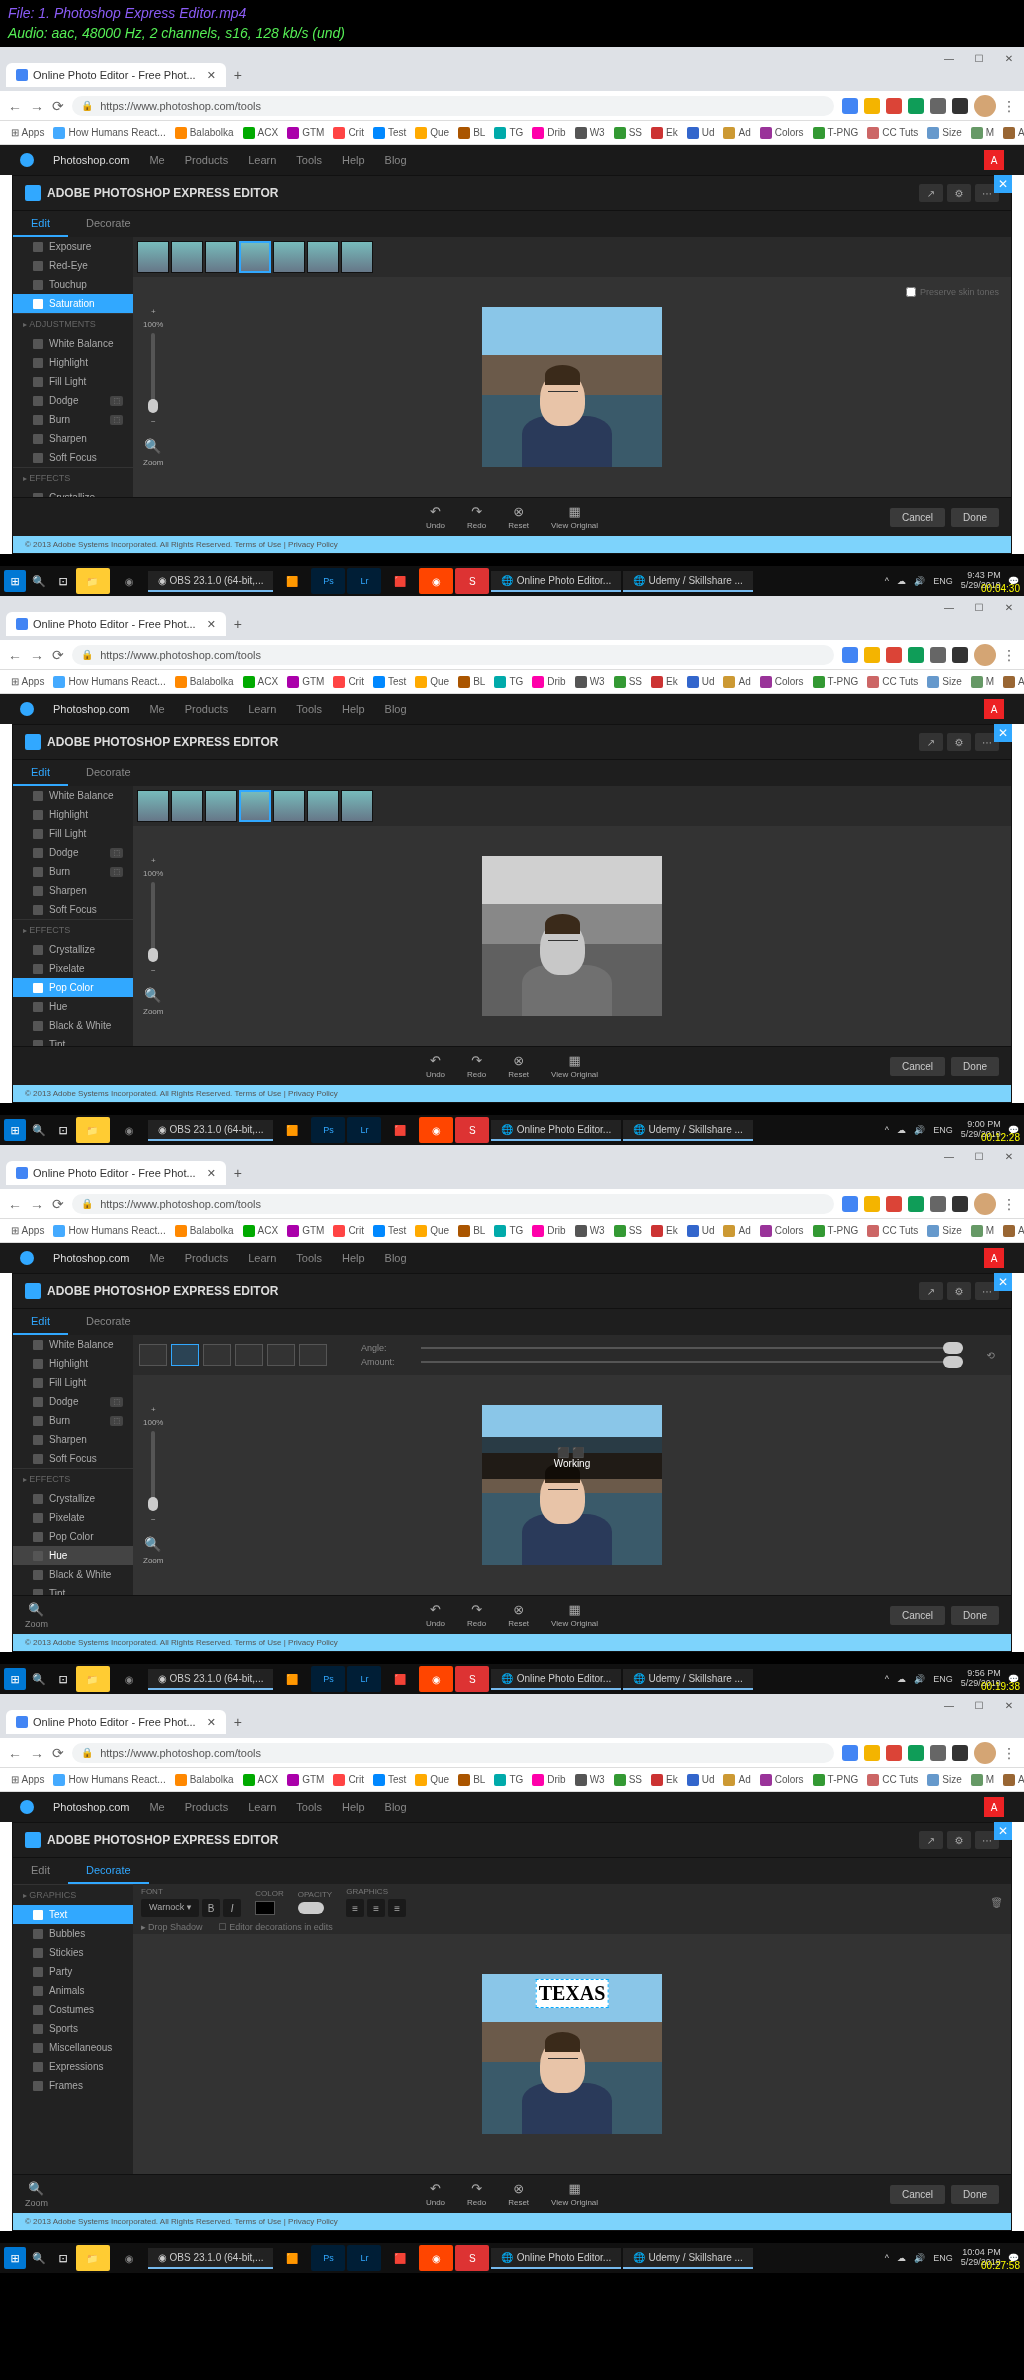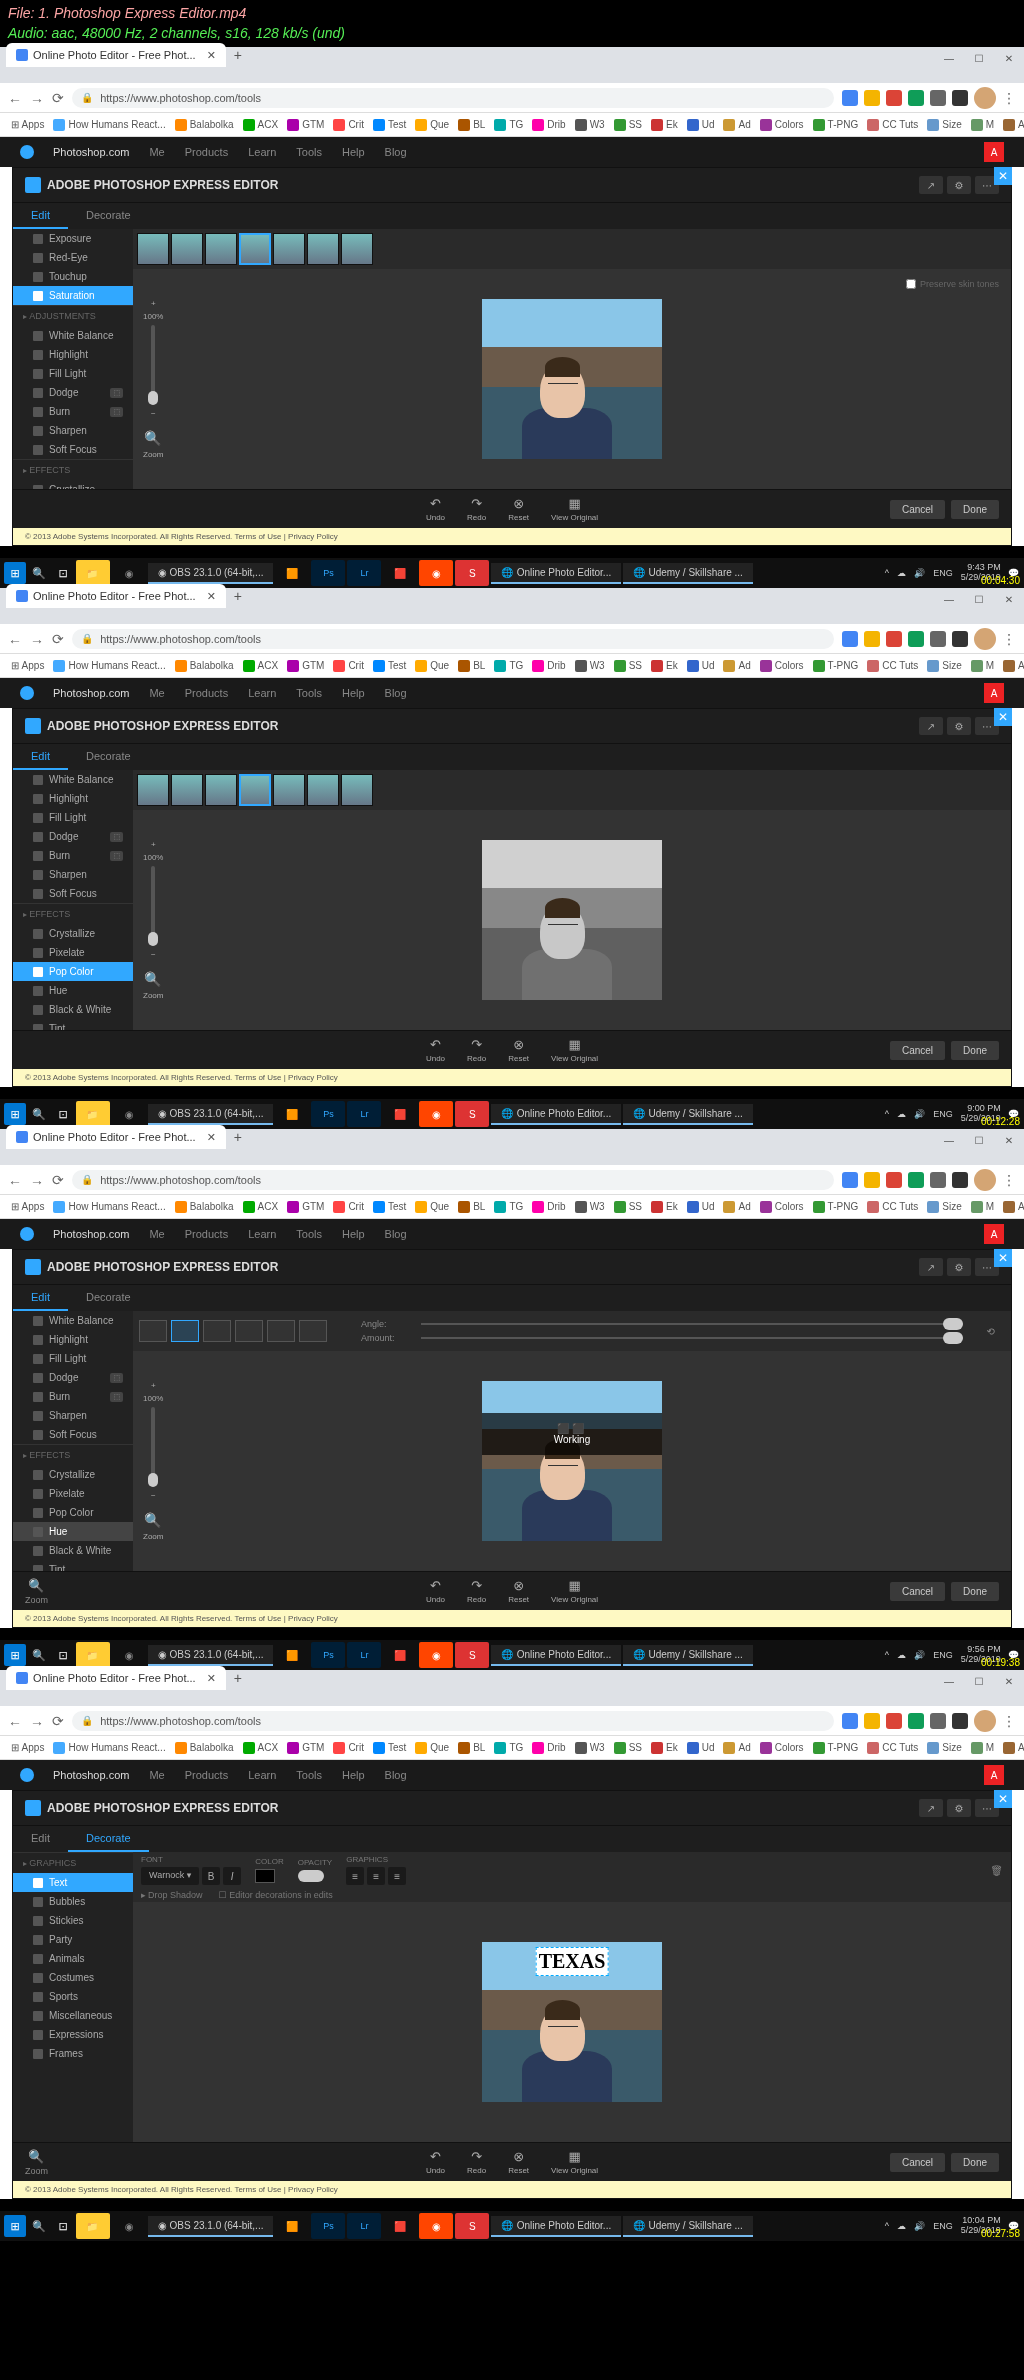--- a/index.html
+++ b/index.html
@@ -1,25 +1,25 @@
 <!DOCTYPE html>
 <html><head>
 <meta charset="utf-8">
 <style>
 * { margin: 0; padding: 0; box-sizing: border-box; font-family: -apple-system, BlinkMacSystemFont, "Segoe UI", Arial, sans-serif; }
 body { background: #000; color: #fff; font-size: 10px; width: 1024px; }
 
 .file-info { padding: 4px 8px; font-size: 14px; font-style: italic; font-weight: 500; line-height: 1.4; background: #000; }
-.file-info .line1 { color: #fca5a5; }
+.file-info .line1 { color: #8b5cf6; }
 .file-info .line2 { color: #5e5; }
 .file-info .line3 { color: #5bf; }
 
 .window { background: #fff; color: #333; margin-bottom: 2px; position: relative; }
 
-.browser-tabs { background: #dee1e6; height: 36px; display: flex; align-items: flex-end; padding: 16px 6px; }
+.browser-tabs { background: #dee1e6; height: 44px; display: flex; align-items: flex-end; padding: 4px 6px; }
 .browser-tab { background: #fff; border-radius: 6px 6px 0 0; padding: 5px 10px; font-size: 11px; display: flex; align-items: center; gap: 5px; height: 24px; }
 .browser-tab .tab-icon { width: 12px; height: 12px; background: #4285f4; border-radius: 2px; }
 .browser-tab .tab-close { margin-left: 6px; color: #555; }
 .browser-tab-add { padding: 4px 8px; font-size: 14px; color: #555; }
 
 .browser-bar { background: #fff; height: 30px; display: flex; align-items: center; padding: 0 8px; gap: 8px; border-bottom: 1px solid #ddd; }
 .nav-btns { display: flex; gap: 8px; color: #666; font-size: 14px; }
 .nav-btns span { cursor: pointer; }
 .addr { flex: 1; background: #f1f3f4; border-radius: 12px; padding: 4px 10px; font-size: 11px; color: #555; display: flex; align-items: center; gap: 6px; }
 .addr .lock { color: #0a0; font-size: 10px; }
@@ -111,21 +111,21 @@
 .photo .working::before { content: '⬛⬛'; display: block; color: #31a8ff; letter-spacing: 2px; }
 
 .bottom-bar { background: #1e1e1e; padding: 6px 12px; display: flex; align-items: center; justify-content: center; gap: 22px; border-top: 1px solid #111; position: relative; }
 .zoom-lbl { position: absolute; left: 12px; color: #888; font-size: 9px; display: flex; flex-direction: column; align-items: center; gap: 2px; }
 .zoom-lbl::before { content: '🔍'; font-size: 13px; }
 .action-btn { display: flex; flex-direction: column; align-items: center; gap: 2px; color: #aaa; font-size: 8px; cursor: pointer; }
 .action-btn .ab-icon { font-size: 13px; }
 .right-btns { position: absolute; right: 12px; display: flex; gap: 6px; }
 .pill-btn { background: #3a3a3a; color: #ccc; padding: 4px 12px; font-size: 10px; border-radius: 2px; cursor: pointer; }
 
-.footer-legal { background: #fef9c3; padding: 4px 12px; color: #555; font-size: 8px; display: flex; gap: 10px; }
+.footer-legal { background: #7dd3fc; padding: 4px 12px; color: #555; font-size: 8px; display: flex; gap: 10px; }
 
 .taskbar { background: #101010; height: 30px; display: flex; align-items: center; padding: 0 4px; gap: 2px; }
 .tb-left { display: flex; align-items: center; gap: 2px; }
 .tb-icon { width: 22px; height: 22px; border-radius: 2px; display: flex; align-items: center; justify-content: center; font-size: 11px; color: #fff; }
 .tb-app { width: 34px; height: 26px; display: flex; align-items: center; justify-content: center; border-radius: 2px; }
 .tb-running { background: #222; color: #ccc; padding: 4px 10px; font-size: 10px; display: flex; align-items: center; gap: 5px; border-bottom: 2px solid #76b9ed; }
 .tb-right { margin-left: auto; display: flex; align-items: center; gap: 8px; color: #ccc; font-size: 9px; }
 .tb-clock { text-align: right; line-height: 1.1; }
 .tb-timestamp { position: absolute; right: 4px; bottom: 2px; color: #ff0; font-size: 10px; }
 

